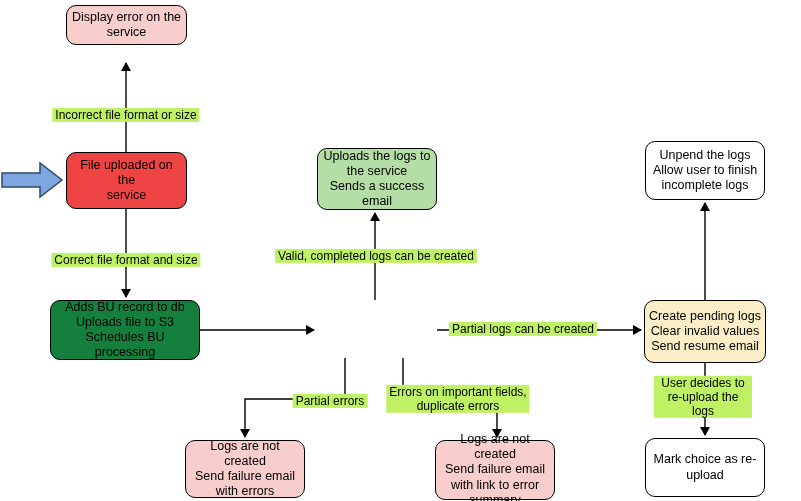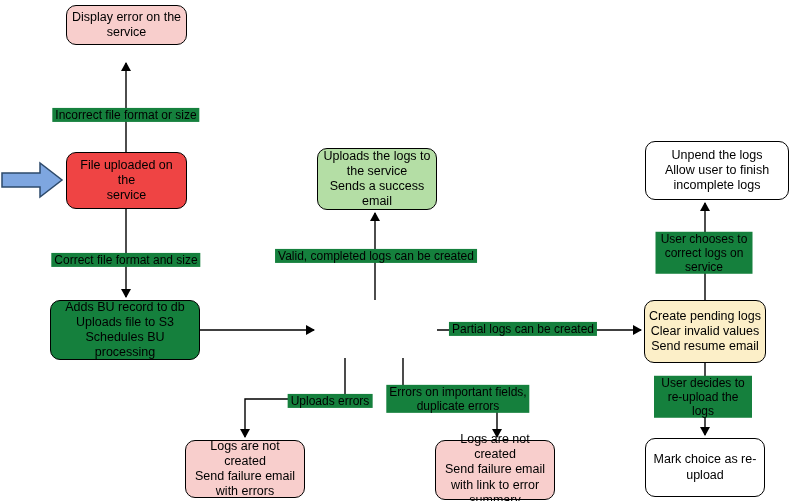--- a/index.html
+++ b/index.html
@@ -25,21 +25,21 @@
   }
   .nlabel{
     font-size:12.5px;
     line-height:1.22;
     color:#000000;
     white-space:pre-line;
   }
   .edge-label{
     position:absolute;
     transform:translate(-50%,-50%);
-    background:#15803d;
+    background:#bef264;
     padding:0 3px;
     font-size:12px;
     line-height:1.18;
     color:#000000;
     white-space:pre-line;
     text-align:center;
     z-index:3;
   }
 </style>
 </head>
@@ -103,34 +103,33 @@
 with link to error
 summary</span>
   </div>
 
   <div class="node" style="left: 644px; top: 300px; width: 122px; height: 63px; background: rgb(252, 239, 200);">
     <span class="nlabel">Create pending logs
 Clear invalid values
 Send resume email</span>
   </div>
 
-  <div class="node" style="left: 645px; top: 141px; width: 144px; height: 59px; background: rgb(255, 255, 255);">
+  <div class="node" style="left: 645px; top: 141px; width: 120px; height: 59px; background: rgb(255, 255, 255);">
     <span class="nlabel">Unpend the logs
 Allow user to finish
 incomplete logs</span>
   </div>
 
   <div class="node" style="left: 645px; top: 438px; width: 120px; height: 59px; background: rgb(255, 255, 255);">
     <span class="nlabel">Mark choice as re-
 upload</span>
   </div>
 
   <div class="edge-label" style="left:126px;top:115px;">Incorrect file format or size</div>
   <div class="edge-label" style="left:126px;top:260px;">Correct file format and size</div>
   <div class="edge-label" style="left:376px;top:256px;">Valid, completed logs can be created</div>
   <div class="edge-label" style="left:523px;top:329px;">Partial logs can be created</div>
-  <div class="edge-label" style="left:330px;top:401px;">Uploads errors</div>
+  <div class="edge-label" style="left:330px;top:401px;">Partial errors</div>
   <div class="edge-label" style="left:458px;top:399px;">Errors on important fields,
 duplicate errors</div>
-  <div class="edge-label" style="left:704px;top:253px;">User chooses to correct logs on service</div>
   <div class="edge-label" style="left:703px;top:397px;">User decides to re-upload the logs</div>
 
 </div>
 
 </body></html>

